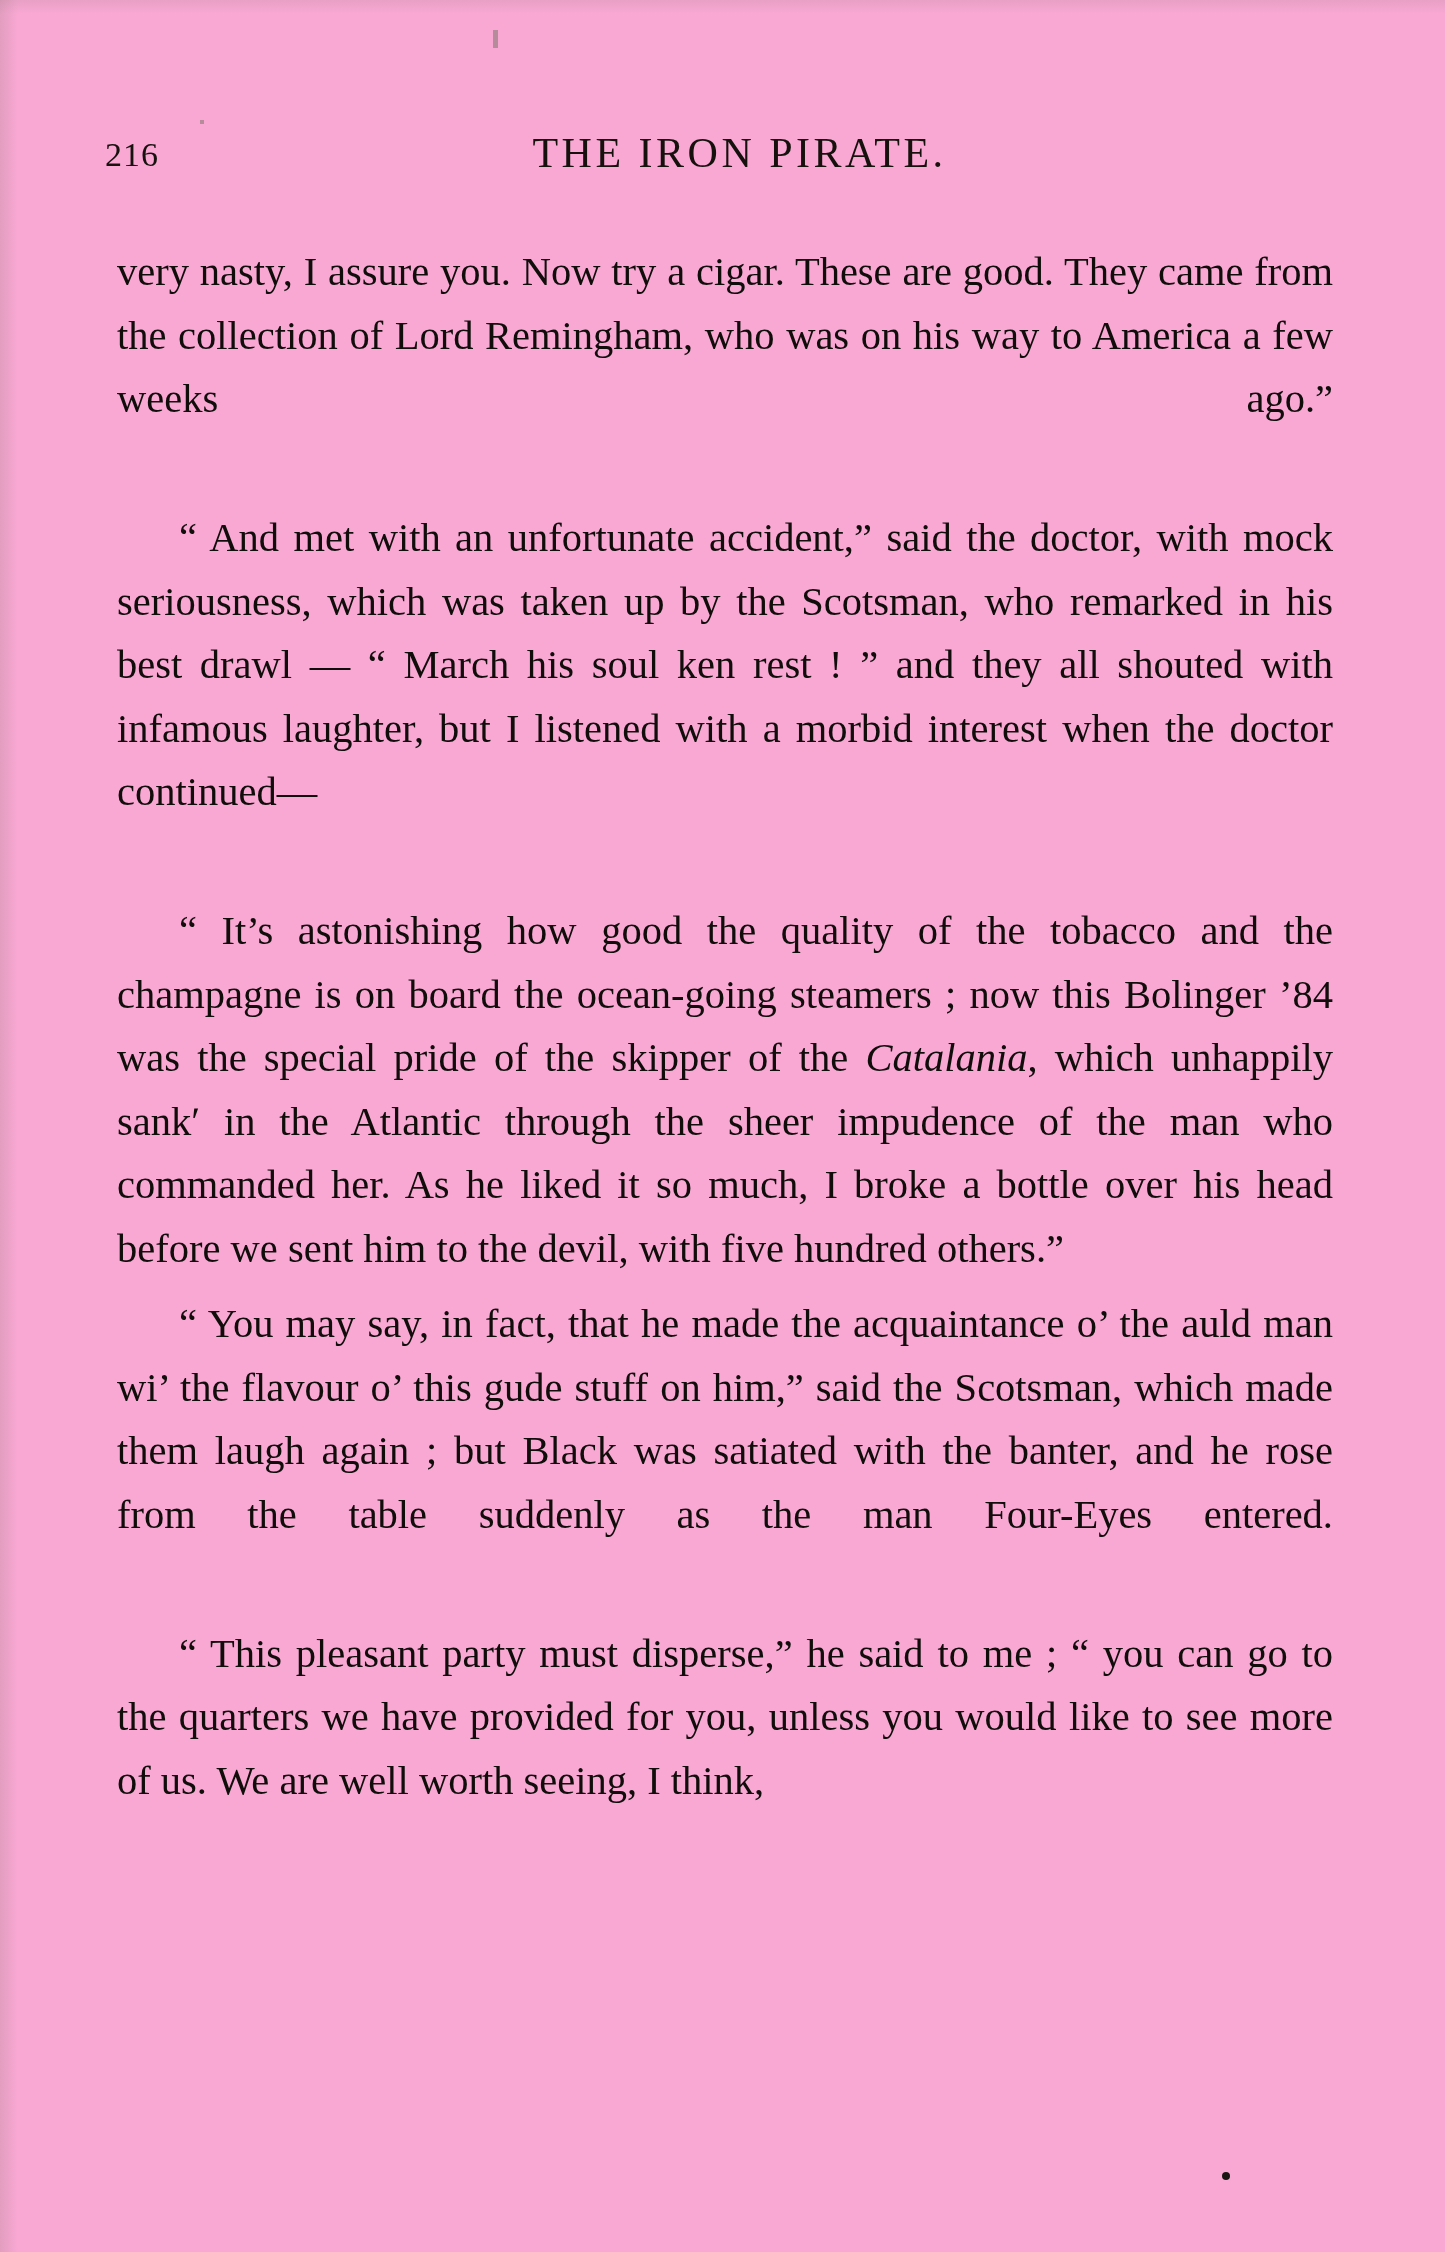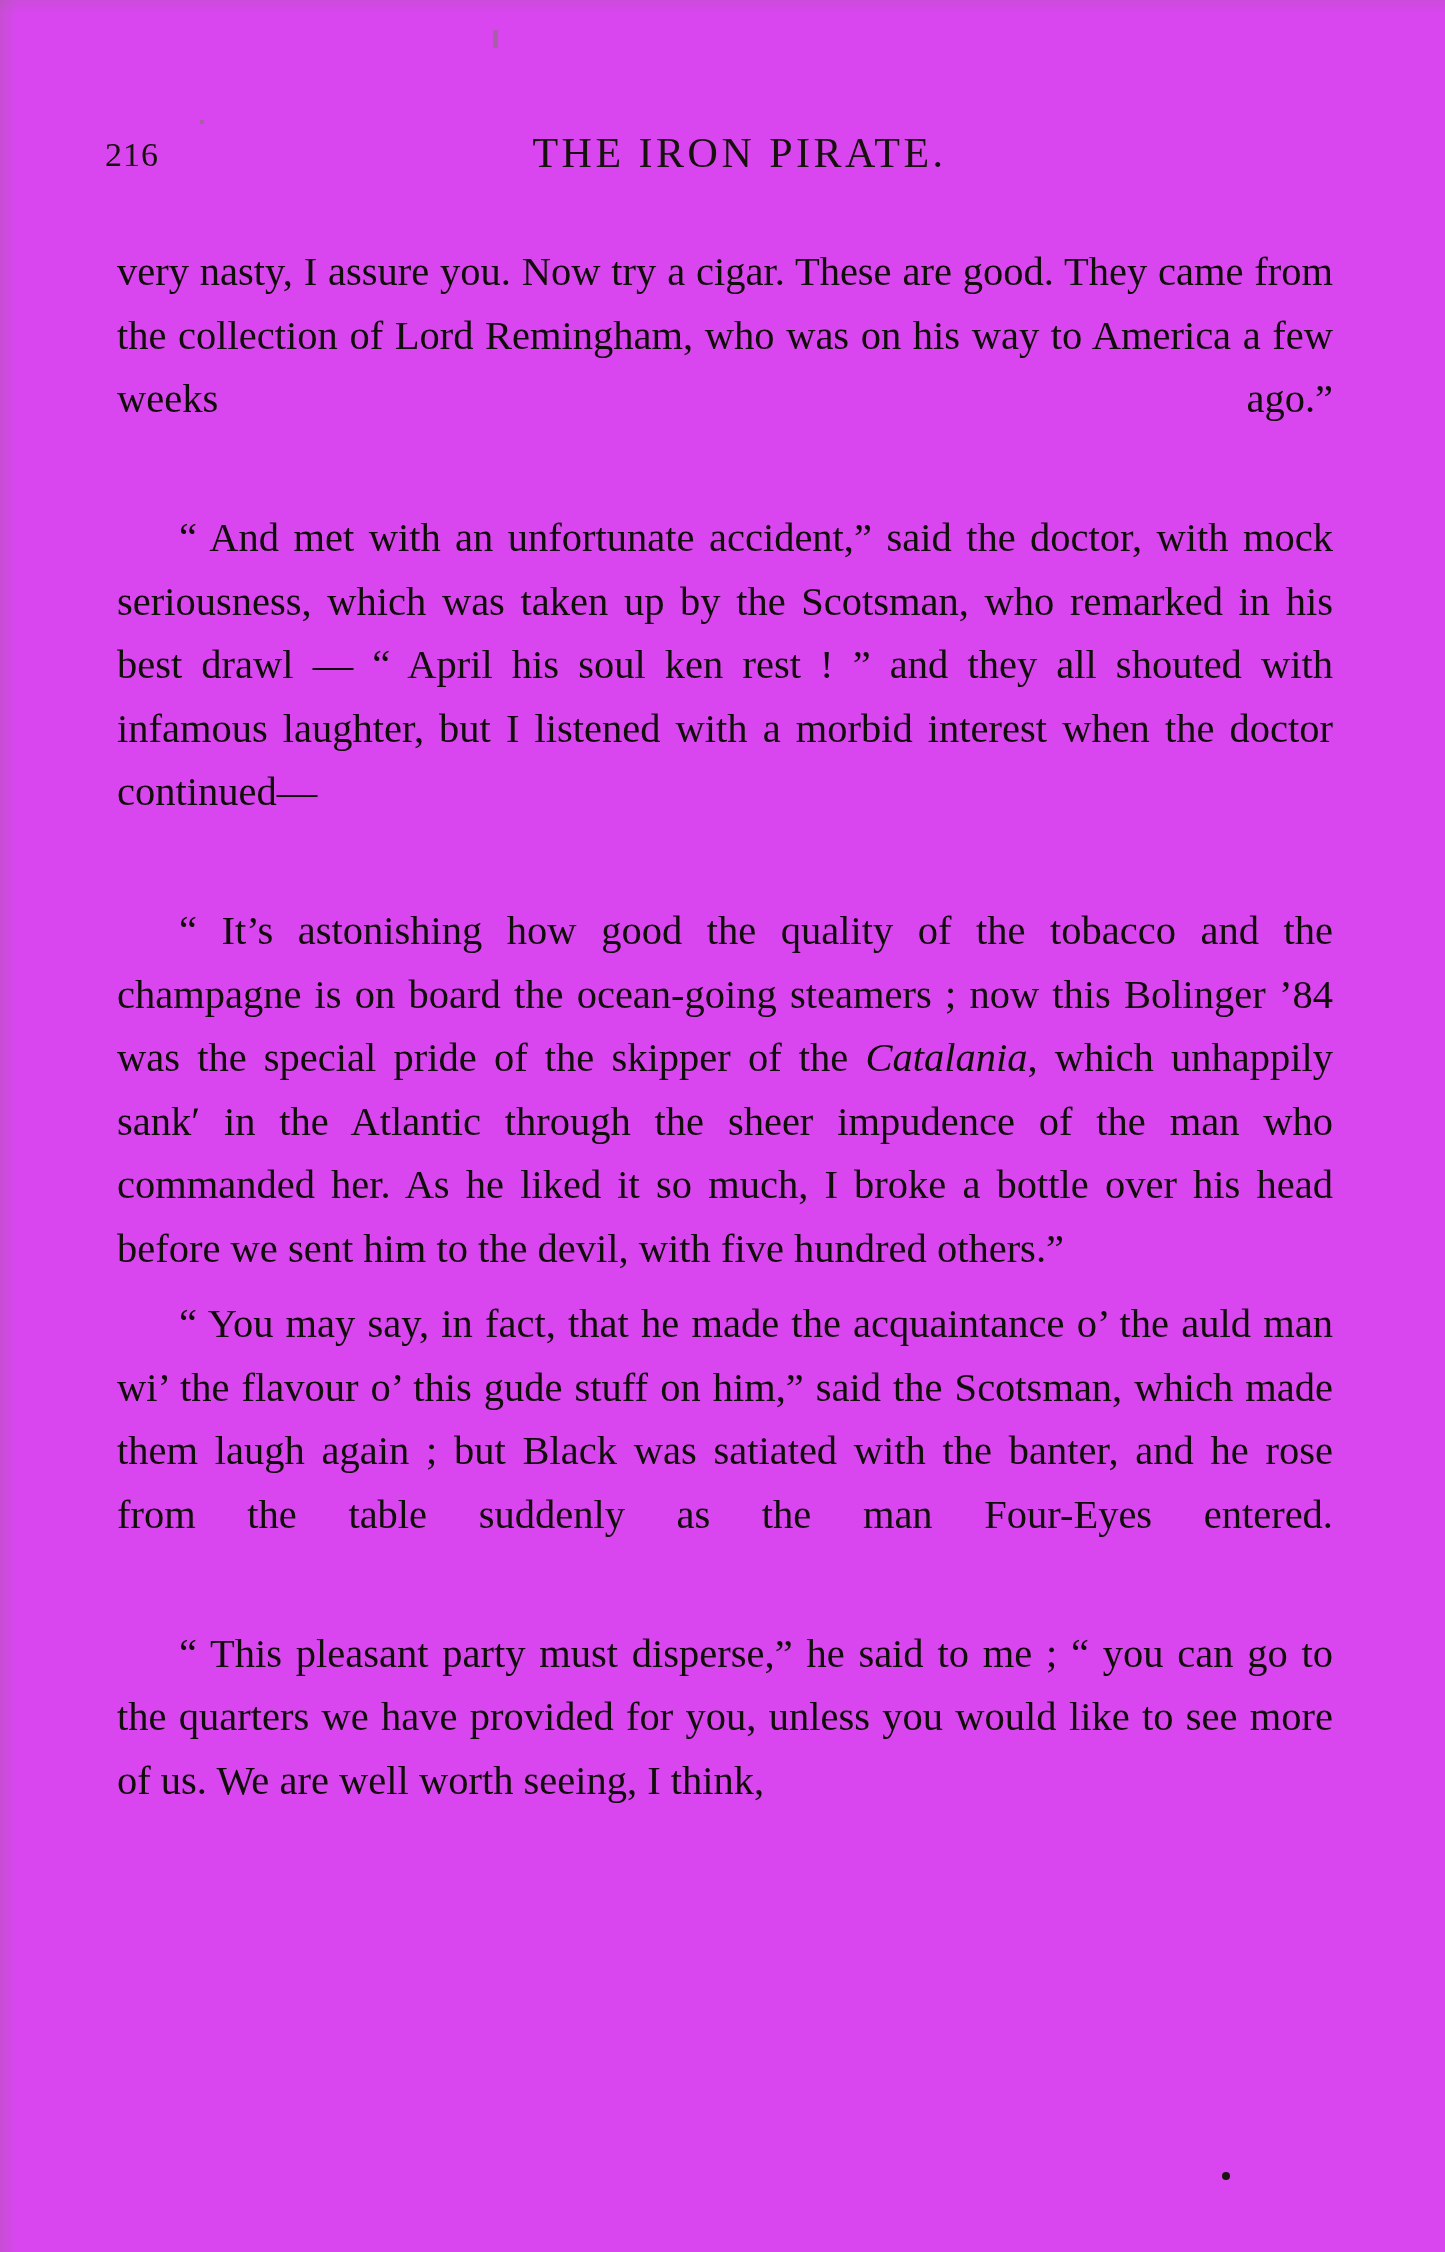--- a/index.html
+++ b/index.html
@@ -4,21 +4,21 @@
 <style>
   html, body {
     margin: 0;
     padding: 0;
     background: #ffffff;
   }
   .page {
     position: relative;
     width: 1445px;
     height: 2252px;
-    background: #d946ef;
+    background: #f9a8d4;
     overflow: hidden;
     font-family: "Liberation Serif", serif;
     color: #100d0a;
   }
   .header {
     position: absolute;
     top: 118px;
     left: 105px;
     right: 105px;
     height: 70px;
@@ -115,20 +115,20 @@
   <div class="speck" style="left:493px;top:30px;width:5px;height:18px;"></div>
   <div class="speck" style="left:200px;top:120px;width:4px;height:4px;"></div>
 
   <div class="header">
     <div class="folio">216</div>
     <div class="running-title">THE IRON PIRATE.</div>
   </div>
 
   <div class="body-text">
     <p class="para first">very nasty, I assure you. Now try a cigar. These are good. They came from the collection of Lord Remingham, who was on his way to America a few weeks ago.”</p>
-    <p class="para">“ And met with an unfortunate accident,” said the doctor, with mock seriousness, which was taken up by the Scotsman, who remarked in his best drawl — “ April his soul ken rest ! ” and they all shouted with infamous laughter, but I listened with a morbid interest when the doctor continued—</p>
+    <p class="para">“ And met with an unfortunate accident,” said the doctor, with mock seriousness, which was taken up by the Scotsman, who remarked in his best drawl — “ March his soul ken rest ! ” and they all shouted with infamous laughter, but I listened with a morbid interest when the doctor continued—</p>
     <p class="para no-stretch"><span>“ It’s astonishing how good the quality of the tobacco and the champagne is on board the ocean-going steamers ; now this Bolinger ’84 was the special pride of the skipper of the </span><i>Catalania</i><span>, which unhappily sankʹ in the Atlantic through the sheer impudence of the man who commanded her. As he liked it so much, I broke a bottle over his head before we sent him to the devil, with five hundred others.”</span></p>
     <p class="para">“ You may say, in fact, that he made the acquaintance o’ the auld man wi’ the flavour o’ this gude stuff on him,” said the Scotsman, which made them laugh again ; but Black was satiated with the banter, and he rose from the table suddenly as the man Four-Eyes entered.</p>
     <p class="para no-stretch">“ This pleasant party must disperse,” he said to me ; “ you can go to the quarters we have provided for you, unless you would like to see more of us. We are well worth seeing, I think,</p>
   </div>
 
   <div class="bottom-dot"></div>
 </div>
 
 </body></html>

